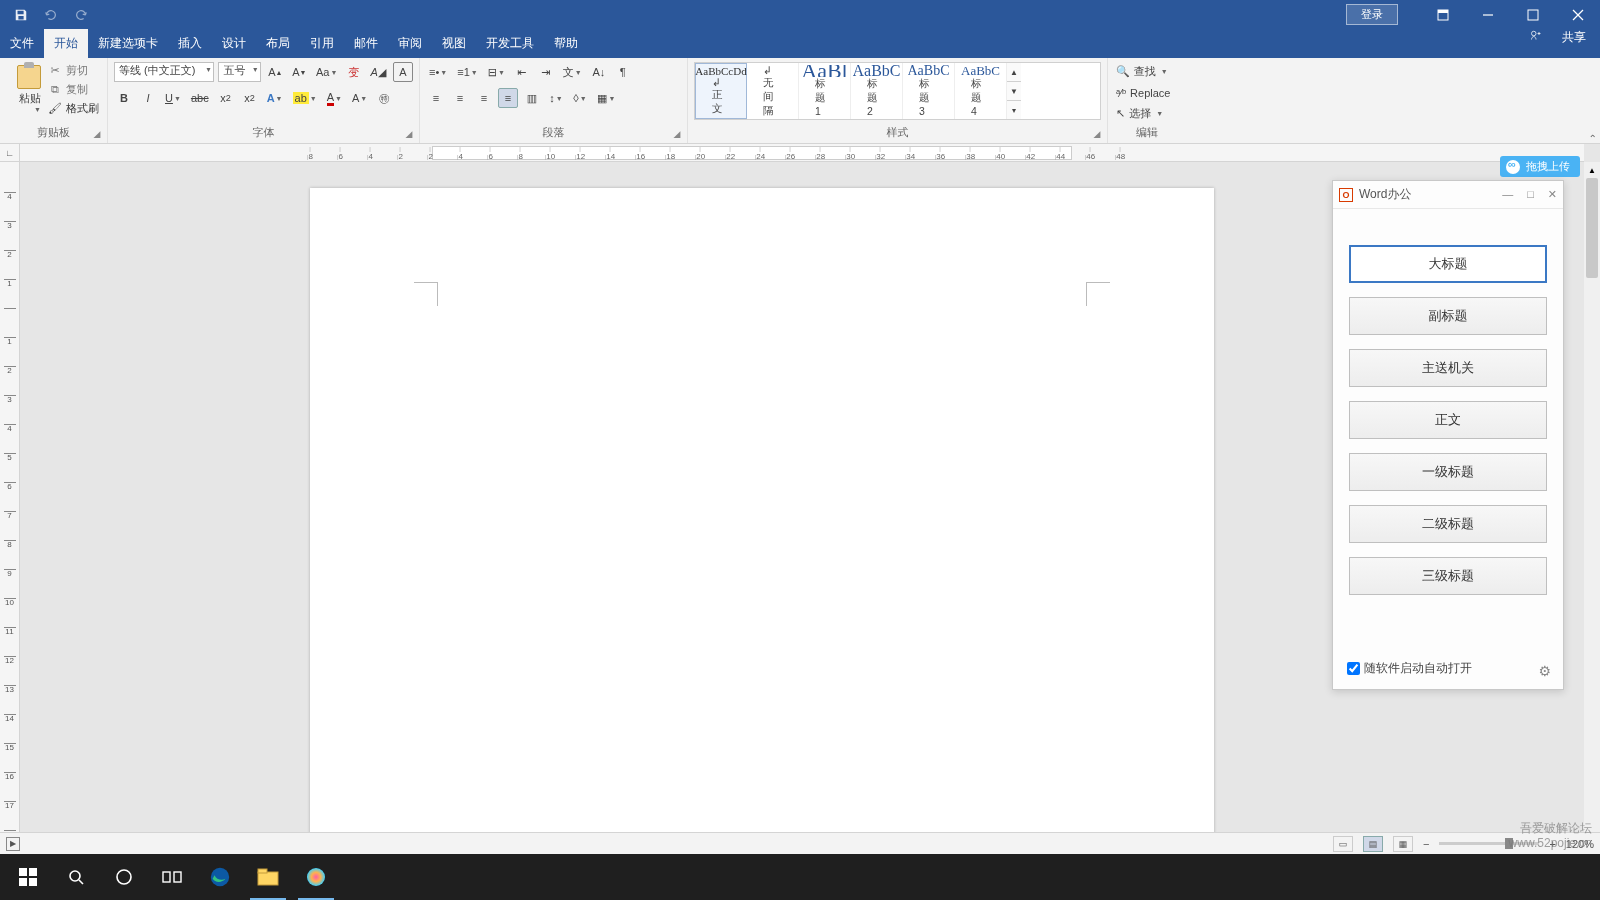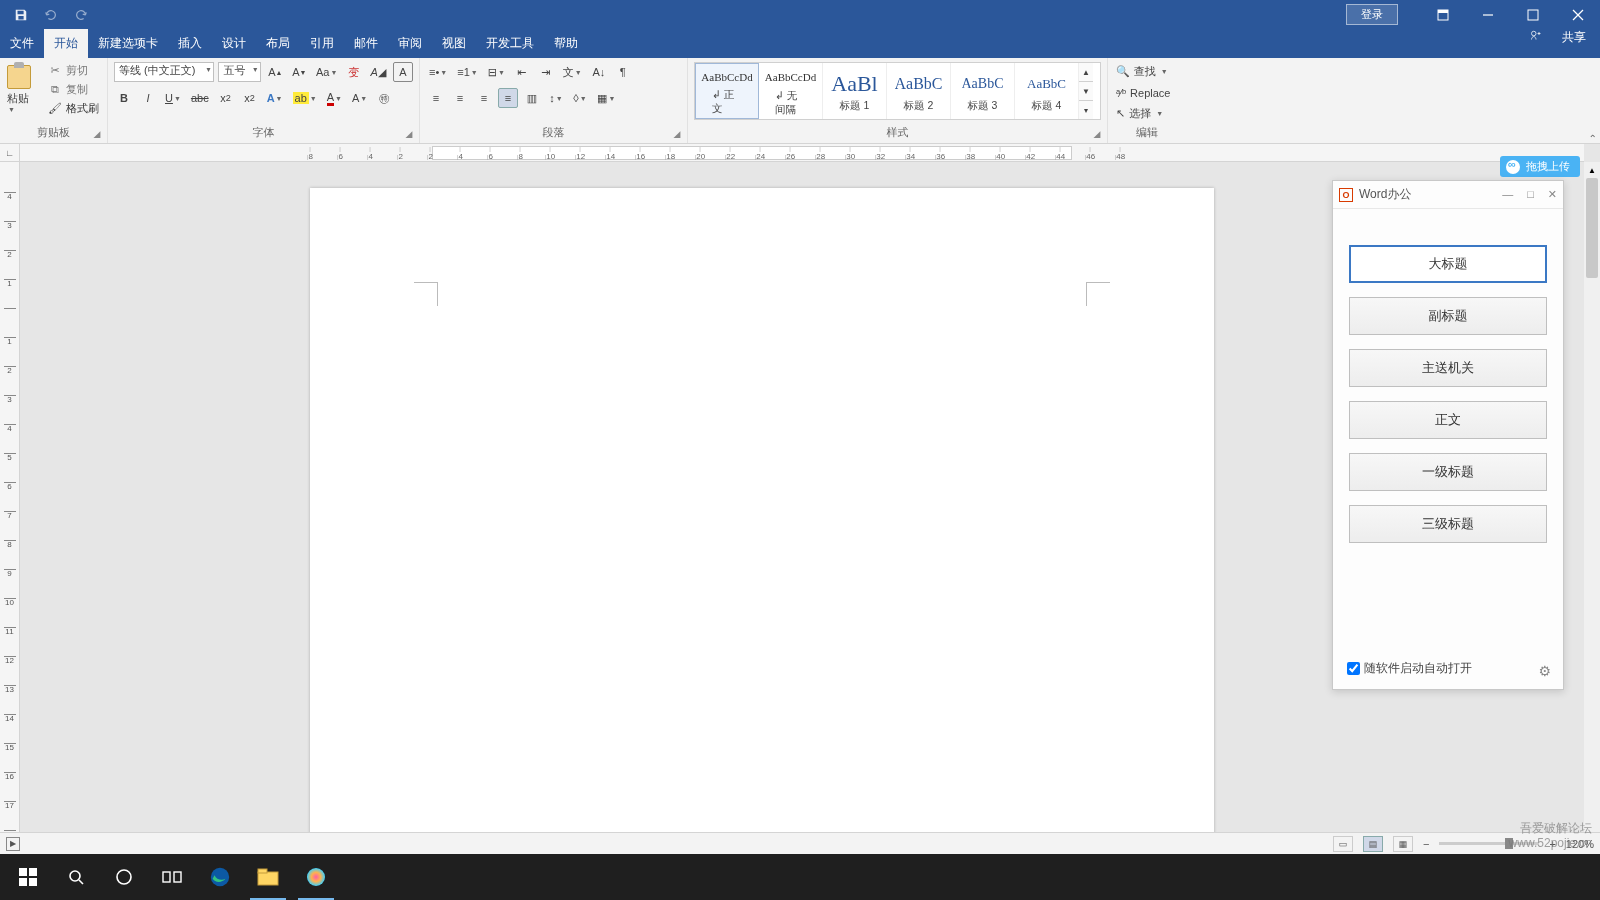--- a/index.html
+++ b/index.html
@@ -27,29 +27,29 @@
 .group-launcher { position: absolute; right: -2px; bottom: 2px; width: 12px; height: 12px; font-size: 9px; color: #888; cursor: pointer; }
 .group-body { display: flex; }
 .vcol { display: flex; flex-direction: column; gap: 2px; }
 .hrow { display: flex; align-items: center; gap: 4px; }
 .icon-btn { min-width: 20px; height: 20px; display: inline-flex; align-items: center; justify-content: center; cursor: pointer; border: 1px solid transparent; border-radius: 2px; padding:0 2px; }
 .dd { font-size: 7px; color: #666; margin-left: 1px; }
 .sel { height: 20px; border: 1px solid #c0c0c0; background: #fff; font-size: 11px; padding: 0 14px 0 4px; position: relative; cursor: pointer; }
 .sel::after { content: "▾"; position: absolute; right: 3px; top: 2px; font-size: 8px; color: #666; }
 
 
-.paste-big { width: 36px; height: 52px; display: flex; flex-direction: column; align-items: flex-start; cursor: pointer; border: 1px solid transparent; border-radius: 2px; padding-top:2px;}
+.paste-big { width: 36px; height: 52px; display: flex; flex-direction: column; align-items: flex-end; cursor: pointer; border: 1px solid transparent; border-radius: 2px; padding-top:2px;}
 .paste-ico { width: 24px; height: 26px; background: #f5d58e; border: 1px solid #c49b3a; position: relative; border-radius: 2px; }
 .paste-ico::before { content: ""; position: absolute; top: -4px; left: 6px; width: 10px; height: 6px; background: #b0b0b0; border-radius: 2px 2px 0 0; }
 .mini-item { display: flex; align-items: center; gap: 4px; height: 17px; cursor: pointer; padding: 0 2px; font-size: 11px; color:#777;}
 .mini-ico { width: 14px; height: 14px; display:inline-flex; align-items:center; justify-content:center;}
 
 
 .styles-gallery { display: flex; border: 1px solid #d0d0d0; background: #fff; height: 58px; }
-.style-item { width: 64px; border-right: 1px solid #eee; display: flex; flex-direction: column; align-items: center; justify-content: center; cursor: pointer; padding: 2px 16px;}
+.style-item { width: 52px; border-right: 1px solid #eee; display: flex; flex-direction: column; align-items: center; justify-content: center; cursor: pointer; padding: 2px 16px;}
 .style-item.sel-s { border: 1px solid #a0b8d8; background: #eef4fc; }
 .style-prev { font-family: "SimSun", serif; color: #333; height: 30px; display: flex; align-items: center; justify-content: center; overflow: hidden; white-space: nowrap;}
 .style-name { font-size: 10.5px; color: #444; }
 .style-scroll { width: 14px; display: flex; flex-direction: column; }
 .ss-btn { flex: 1; border-bottom: 1px solid #d0d0d0; display: flex; align-items: center; justify-content: center; font-size: 8px; cursor: pointer; background: #fafafa; }
 .ss-btn:last-child { border-bottom: none; }
 
 
 .edit-item { display: flex; align-items: center; gap: 4px; height: 19px; cursor: pointer; padding: 0 2px; white-space:nowrap;}
 
@@ -427,20 +427,21 @@
       <span>□</span>
       <span>✕</span>
     </span>
   </div>
   <div class="plugin-body" id="plugin-body">
       <div class="pbtn active">大标题</div>
       <div class="pbtn">副标题</div>
       <div class="pbtn">主送机关</div>
       <div class="pbtn">正文</div>
       <div class="pbtn">一级标题</div>
+      <div class="pbtn">二级标题</div>
       <div class="pbtn">三级标题</div>
     </div>
   <div class="plugin-footer">
     <input type="checkbox" checked="" style="">
     <span>随软件启动自动打开</span>
     <span class="gear">⚙</span>
   </div>
 </div>
 
 <div class="status">

